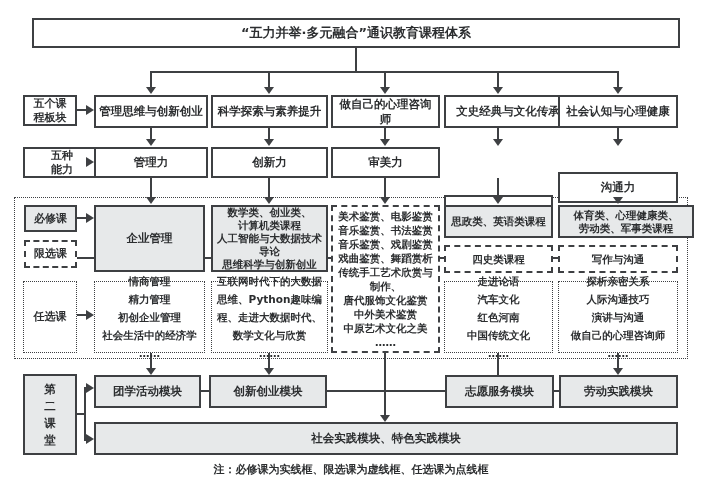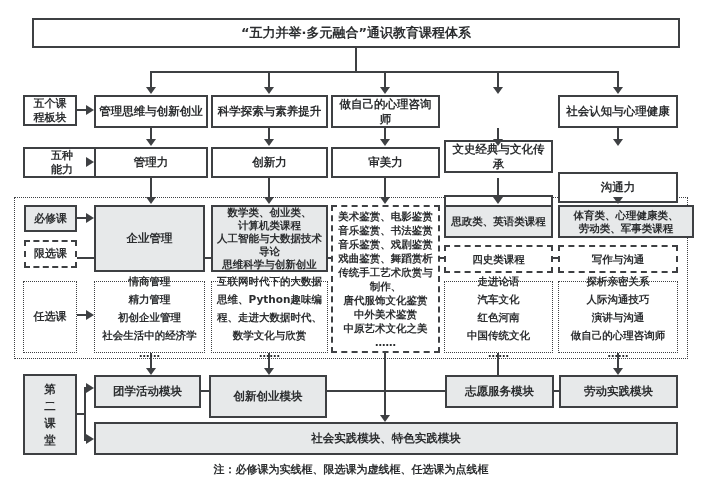--- a/index.html
+++ b/index.html
@@ -46,21 +46,21 @@
   <div class="arrd" style="left:613px;top:87px;"></div>
 
   <div class="box f11" style="left:23px;top:95px;width:54px;height:31px;">五个课
 程板块</div>
   <div class="hline" style="left:77px;top:109px;width:11px;"></div>
   <div class="arrr" style="left:86px;top:105px;"></div>
 
   <div class="box f115" style="left:94px;top:95px;width:114px;height:33px;">管理思维与创新创业</div>
   <div class="box f115" style="left:211px;top:95px;width:117px;height:33px;">科学探索与素养提升</div>
   <div class="box f115" style="left:331px;top:95px;width:109px;height:33px;">做自己的心理咨询师</div>
-  <div class="box f115" style="left:444px;top:95px;width:109px;height:33px;margin-top:45px;">文史经典与文化传承</div>
+  <div class="box f115" style="left:444px;top:95px;width:128px;height:33px;">文史经典与文化传承</div>
   <div class="box f115" style="left:558px;top:95px;width:120px;height:33px;">社会认知与心理健康</div>
 
   <div class="vline" style="left:150px;top:128px;height:12px;"></div>
   <div class="arrd" style="left:146px;top:139px;"></div>
   <div class="vline" style="left:268px;top:128px;height:12px;"></div>
   <div class="arrd" style="left:264px;top:139px;"></div>
   <div class="vline" style="left:384px;top:128px;height:12px;"></div>
   <div class="arrd" style="left:380px;top:139px;"></div>
   <div class="vline" style="left:497px;top:128px;height:12px;"></div>
   <div class="arrd" style="left:493px;top:139px;"></div>
@@ -168,21 +168,21 @@
   <div class="hline" style="left:84px;top:387px;width:4px;"></div>
   <div class="arrr" style="left:86px;top:383px;"></div>
   <div class="hline" style="left:84px;top:438px;width:4px;"></div>
   <div class="arrr" style="left:86px;top:434px;"></div>
 
   <div class="hline" style="left:201px;top:390px;width:8px;"></div>
   <div class="hline" style="left:327px;top:390px;width:118px;"></div>
   <div class="hline" style="left:554px;top:390px;width:5px;"></div>
 
   <div class="box gray f115" style="left:94px;top:375px;width:107px;height:33px;">团学活动模块</div>
-  <div class="box gray f115" style="left:209px;top:375px;width:118px;height:43px;">创新创业模块</div>
+  <div class="box gray f115" style="left:209px;top:375px;width:118px;height:33px;">创新创业模块</div>
   <div class="box gray f115" style="left:445px;top:375px;width:109px;height:33px;">志愿服务模块</div>
   <div class="box gray f115" style="left:559px;top:375px;width:119px;height:33px;">劳动实践模块</div>
 
   <div class="box gray f115" style="left:94px;top:422px;width:584px;height:33px;">社会实践模块、特色实践模块</div>
 
   <div class="note">注：必修课为实线框、限选课为虚线框、任选课为点线框</div>
 
 </div>
 
 </body></html>

